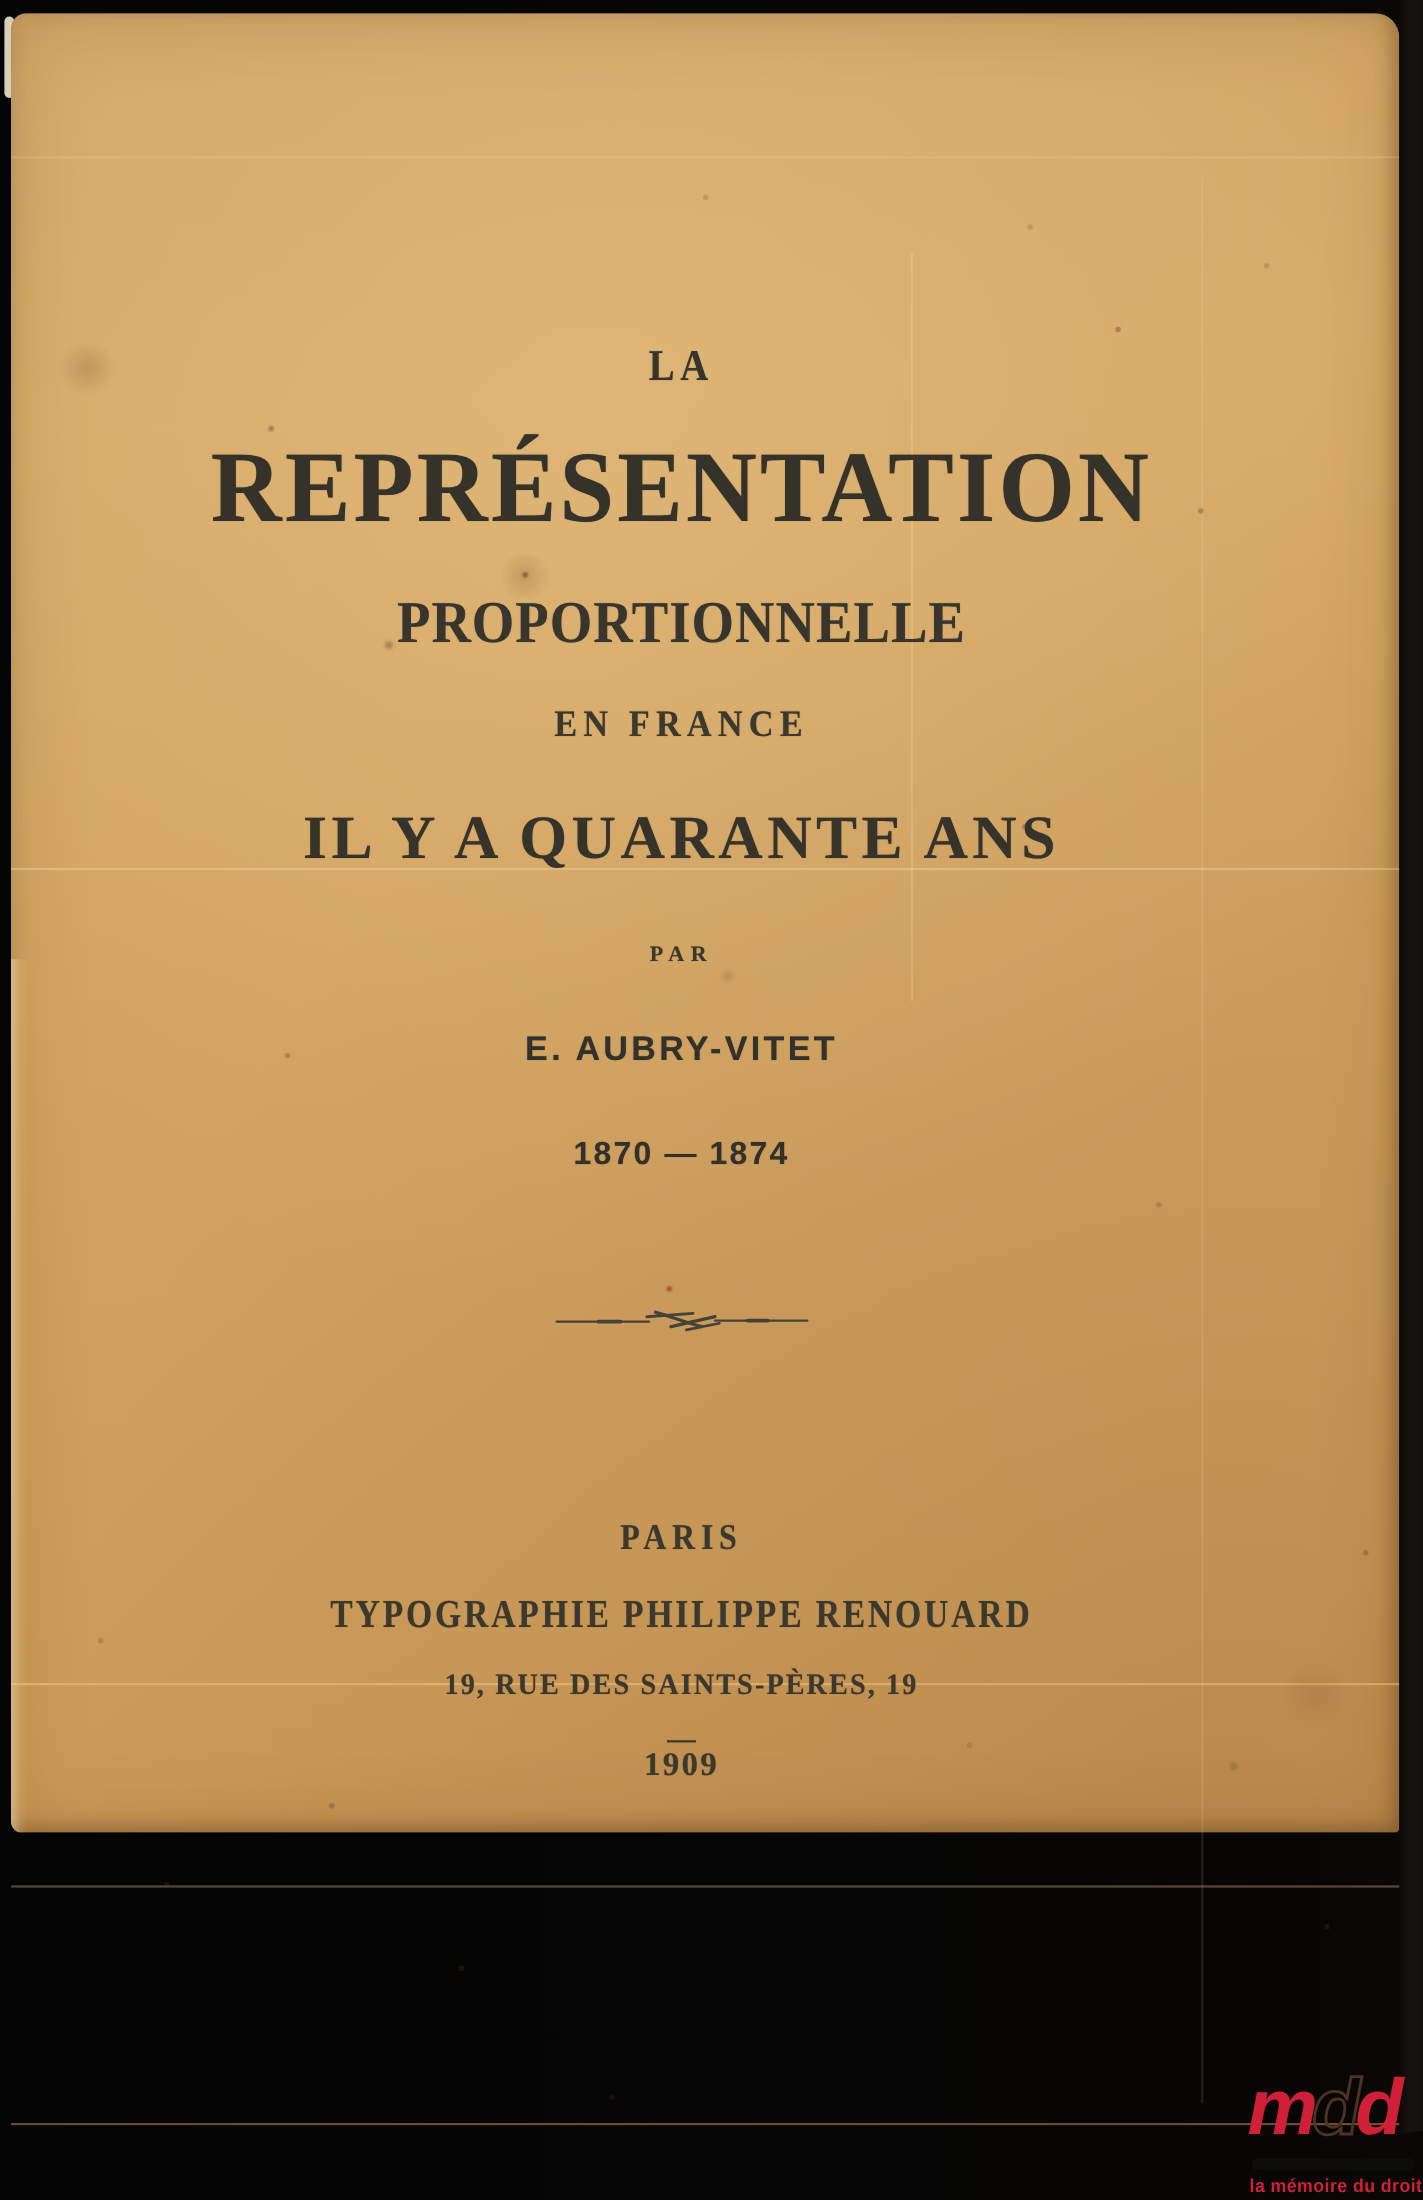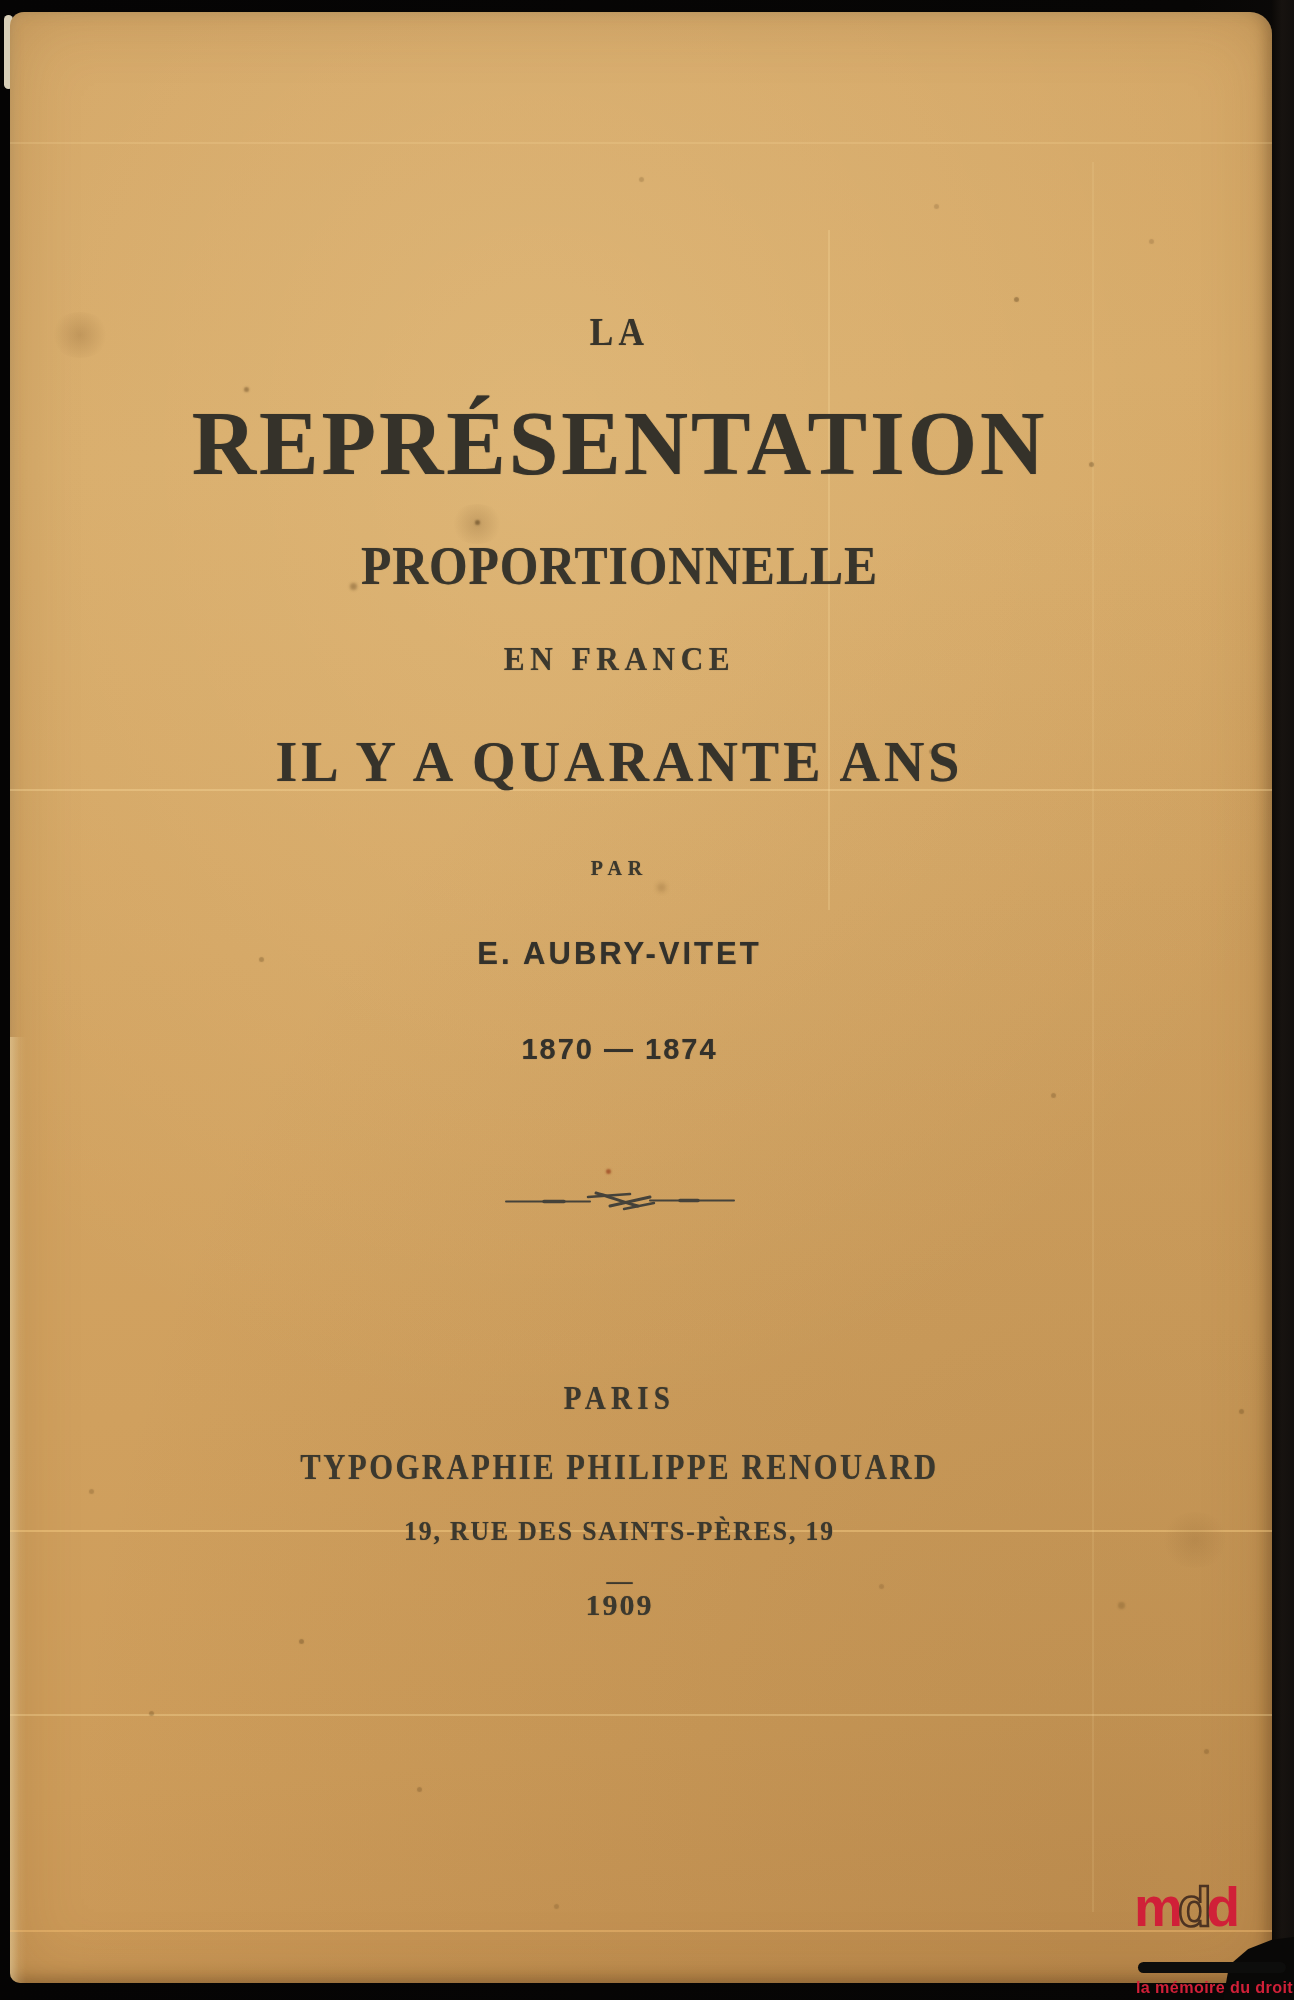--- a/index.html
+++ b/index.html
@@ -9,21 +9,21 @@
     font-family:"Liberation Serif",serif;
   }
   
   .right-band{position:absolute;left:1272px;top:0;width:22px;height:2000px;
     background:linear-gradient(90deg,#0b0907,#171310 45%,#120f0d);}
   
   .page-sliver{position:absolute;left:4px;top:15px;width:9px;height:74px;
     background:#efe5cc;border-radius:6px;opacity:.9;}
   
   .cover{
-    position:absolute;left:10px;top:12px;width:1262px;height:1971px;
+    position:absolute;left:10px;top:12px;width:1262px;height:1654px;
     border-radius:14px 22px 4px 10px;
     background:
       radial-gradient(120% 90% at 42% 22%, rgba(255,233,180,0.20), rgba(255,233,180,0) 55%),
       radial-gradient(140% 120% at 88% 96%, rgba(110,72,28,0.16), transparent 60%),
       linear-gradient(175deg,#d3a565 0%,#d6a967 22%,#d3a462 46%,#d0a05e 68%,#cd9c5a 86%,#c89555 100%);
     box-shadow: inset 0 0 70px rgba(110,70,25,0.22),
                 inset -4px -4px 16px rgba(55,32,8,0.38),
                 inset 3px 3px 10px rgba(255,240,200,0.16);
   }
   .left-edge-light{position:absolute;left:0;top:52%;bottom:0;width:16px;
@@ -93,22 +93,22 @@
   .address{top:1506px;font-size:27px;letter-spacing:2px;transform:scaleX(0.95);}
   .separator{top:1556px;font-size:26px;letter-spacing:0;}
   .year{top:1578px;font-size:30px;letter-spacing:2px;}
   
   .torn-corner{position:absolute;left:1215px;top:1933px;width:79px;height:67px;
     background:#090807;
     clip-path:polygon(10% 100%,18% 48%,42% 24%,72% 10%,100% 6%,100% 100%);}
   
   .mdd{position:absolute;left:1128px;top:1884px;width:166px;height:116px;z-index:10;
     font-family:"Liberation Sans",sans-serif;font-weight:bold;}
-  .mdd-letters{position:absolute;left:6px;top:-4px;font-size:55px;line-height:1;
-    letter-spacing:-5px;color:#d02038;text-shadow:none;}
+  .mdd-letters{position:absolute;left:6px;top:-4px;font-size:72px;line-height:1;
+    letter-spacing:-5px;color:#d02038;text-shadow:none;font-style:italic;}
   .mdd-letters .outline{color:transparent;-webkit-text-stroke:2.6px #4c3322;}
   .mdd-bar{position:absolute;left:10px;top:78px;width:148px;height:11px;
     background:#0d0d0c;border-radius:6px;}
   .mdd-tagline{position:absolute;left:8px;top:94px;font-size:17px;letter-spacing:0.4px;
     color:#d02038;white-space:nowrap;transform:scaleX(0.95);transform-origin:left;}
 </style>
 </head>
 <body>
 
 <div class="stage">

